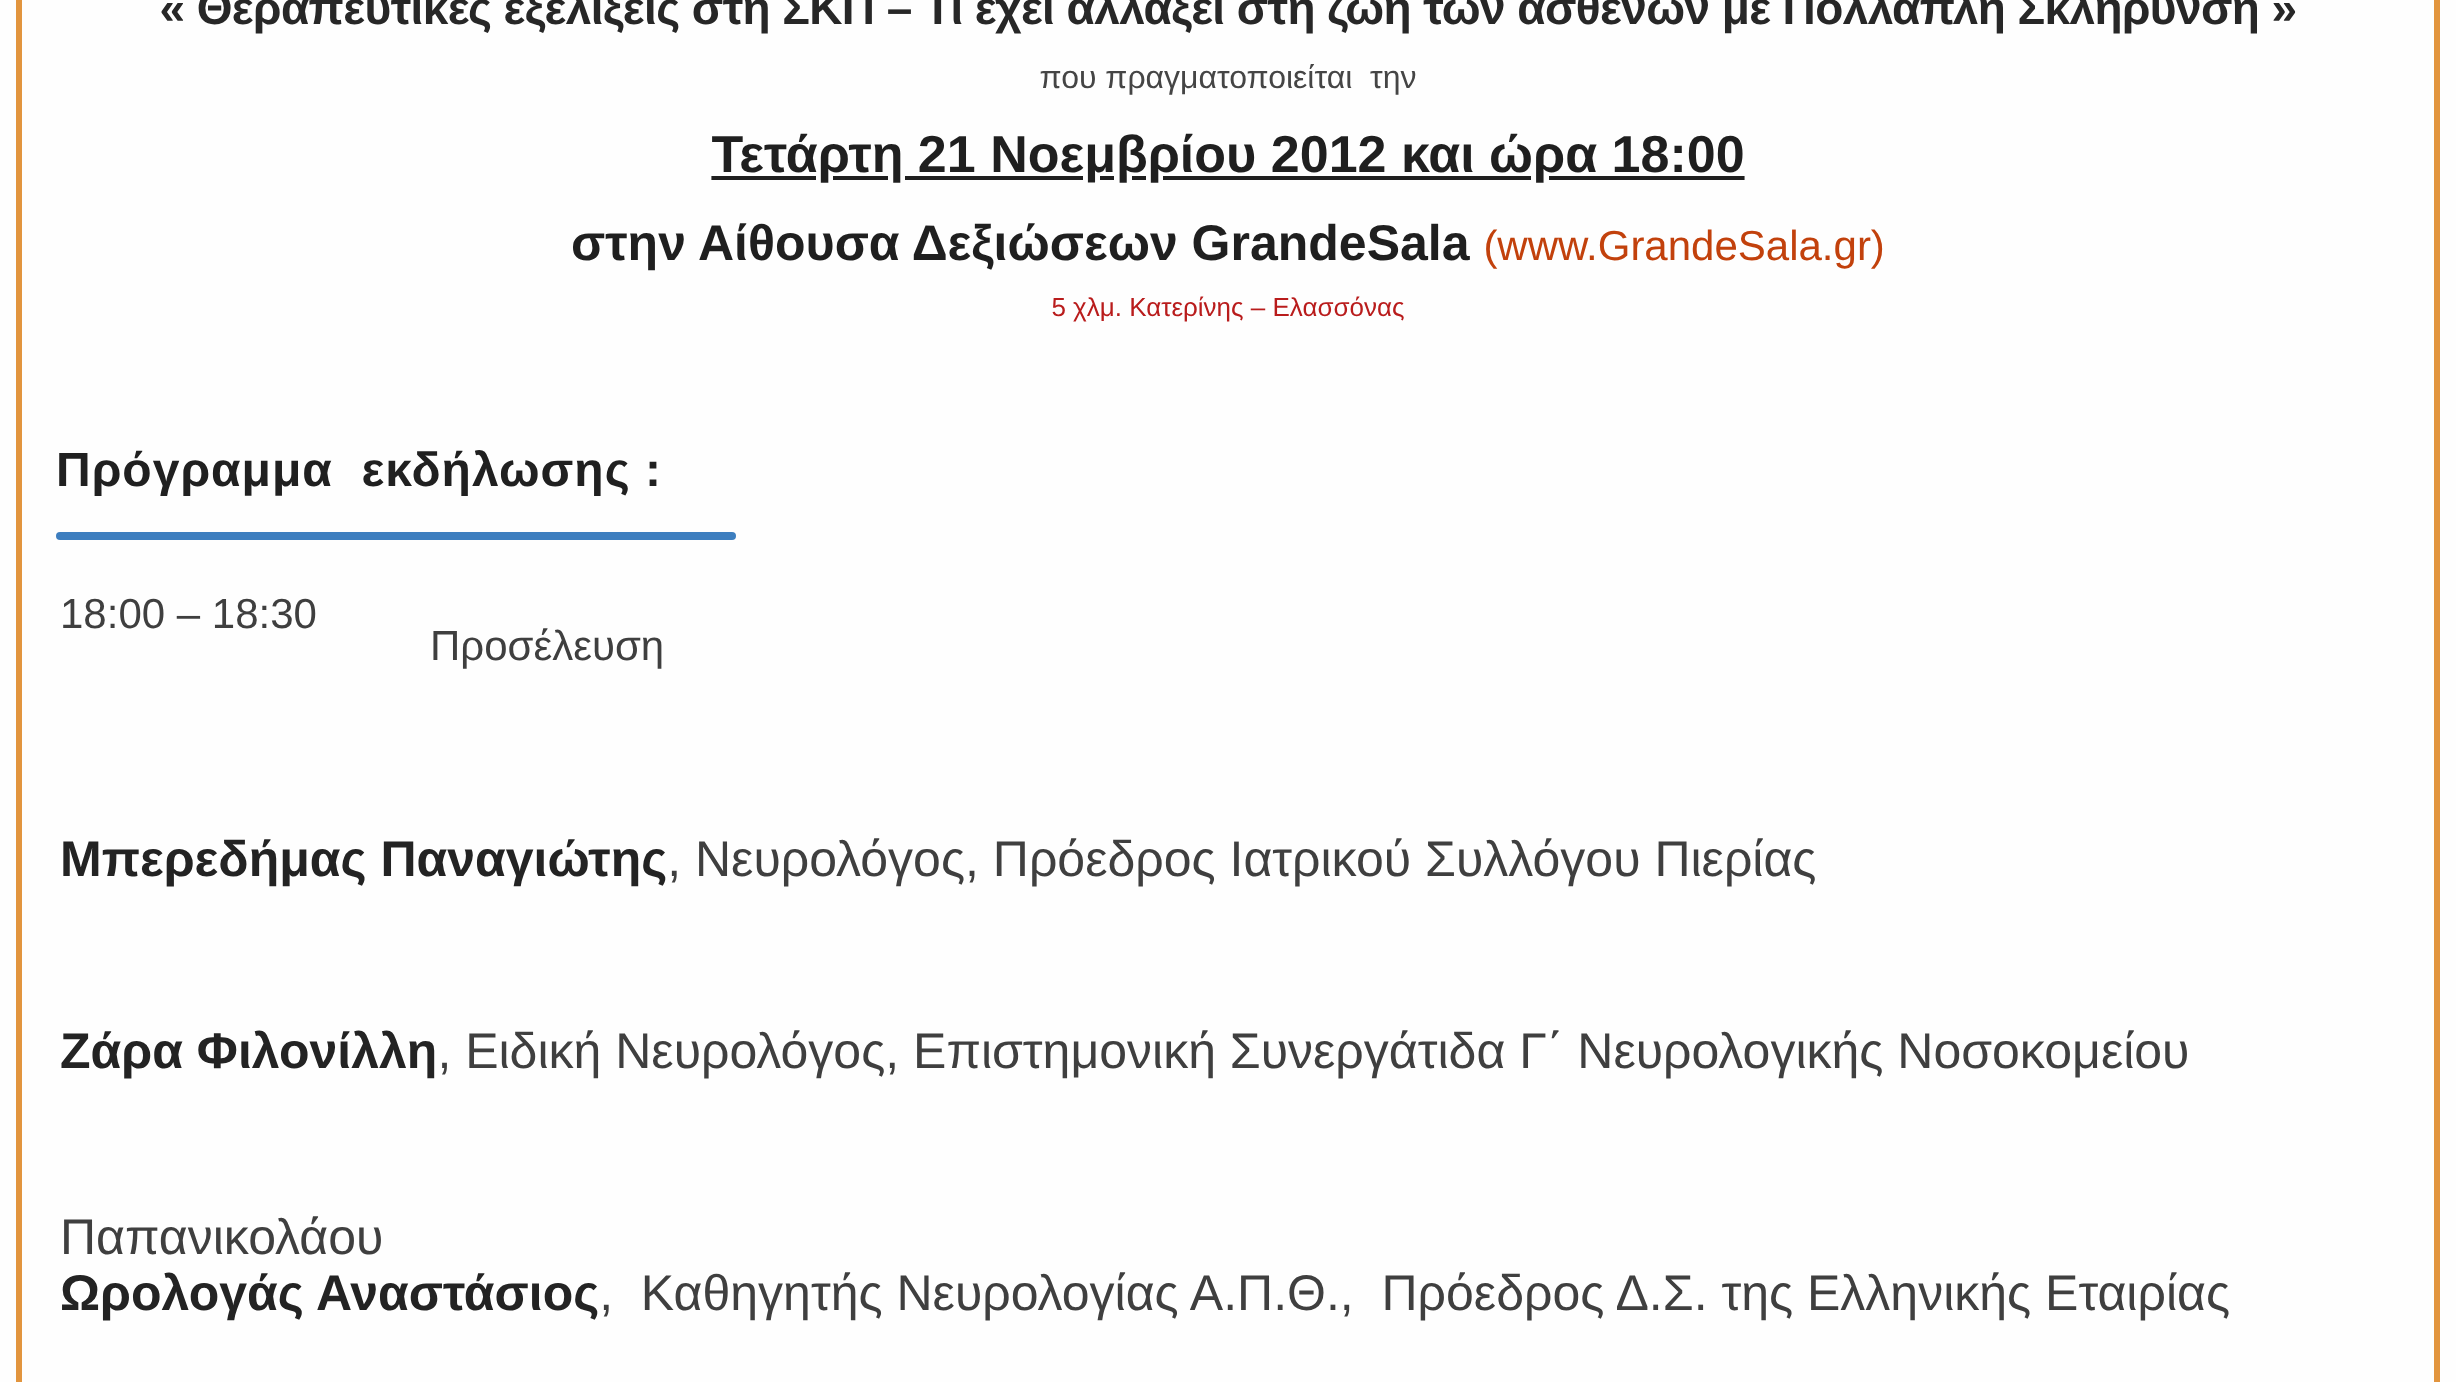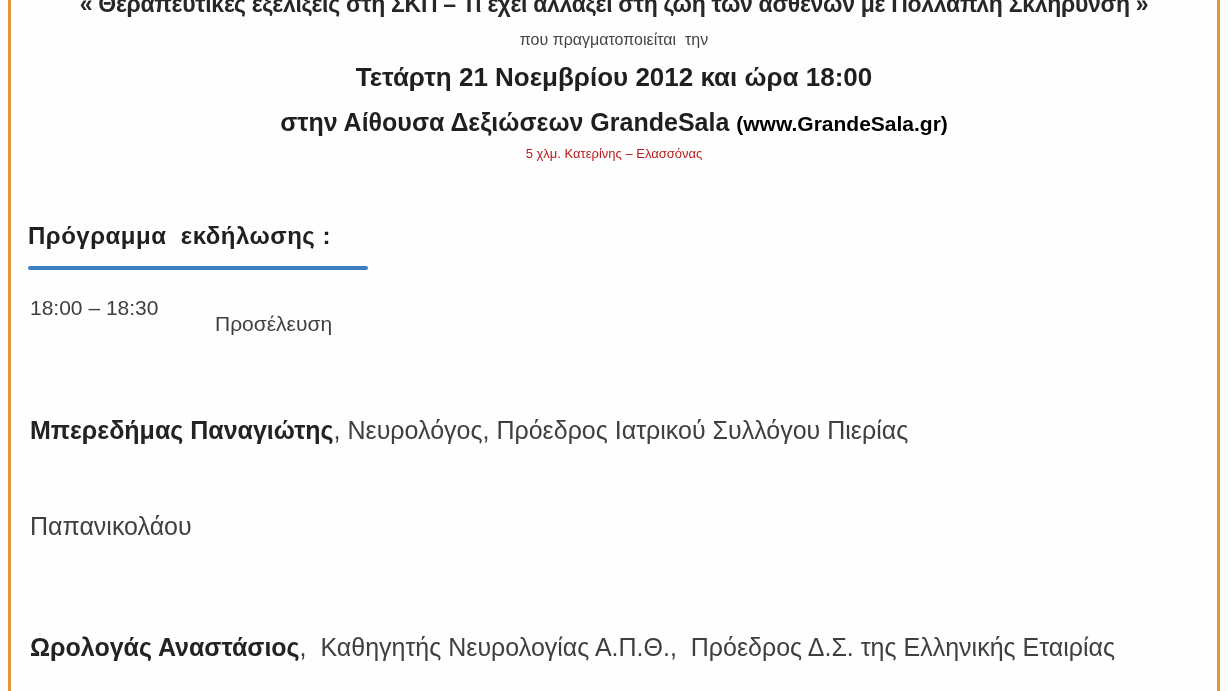--- a/index.html
+++ b/index.html
@@ -42,31 +42,32 @@
   .subtitle {
     top: 31px;
     font-size: 16px;
     color: #454545;
   }
   .datetime {
     top: 62px;
     font-size: 26px;
     font-weight: bold;
     color: #1f1f1f;
+    text-decoration: underline;
   }
   .venue {
     top: 108px;
     font-size: 25px;
     font-weight: bold;
     color: #1f1f1f;
   }
   .venue .url {
     font-size: 21px;
-    font-weight: 700;
-    color: #000000;
+    font-weight: 400;
+    color: #c2410c;
   }
   .location {
     top: 146px;
     font-size: 13px;
     color: #b91c1c;
   }
   .prog-heading {
     position: absolute;
     left: 28px;
     top: 222px;
@@ -138,20 +139,21 @@
 <div class="sched-row">
   <span class="sched-time">18:00 – 18:30</span>
   <span class="sched-act">Προσέλευση</span>
 </div>
 
 <div class="speaker sp1">
   <div><span class="bold">Μπερεδήμας Παναγιώτης</span><span>, Νευρολόγος, Πρόεδρος Ιατρικού Συλλόγου Πιερίας</span></div>
 </div>
 
 <div class="speaker sp2">
+  <div><span class="bold">Ζάρα Φιλονίλλη</span><span>, Ειδική Νευρολόγος, Επιστημονική Συνεργάτιδα Γ΄ Νευρολογικής Νοσοκομείου</span></div>
   <div>Παπανικολάου</div>
   
 </div>
 
 <div class="speaker sp3">
   <div><span class="bold">Ωρολογάς Αναστάσιος</span><span>,  Καθηγητής Νευρολογίας Α.Π.Θ.,  Πρόεδρος Δ.Σ. της Ελληνικής Εταιρίας</span></div>
   
   
   
 </div>

